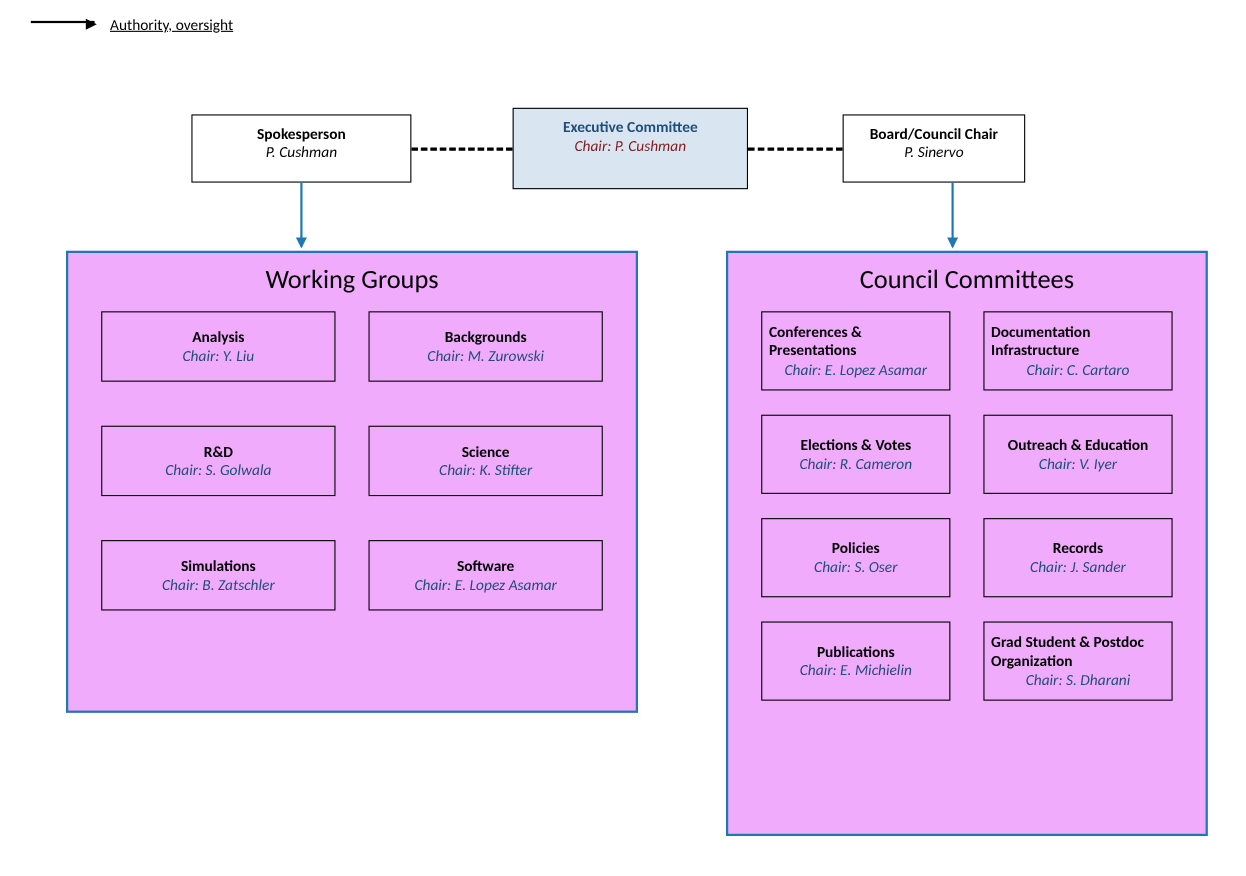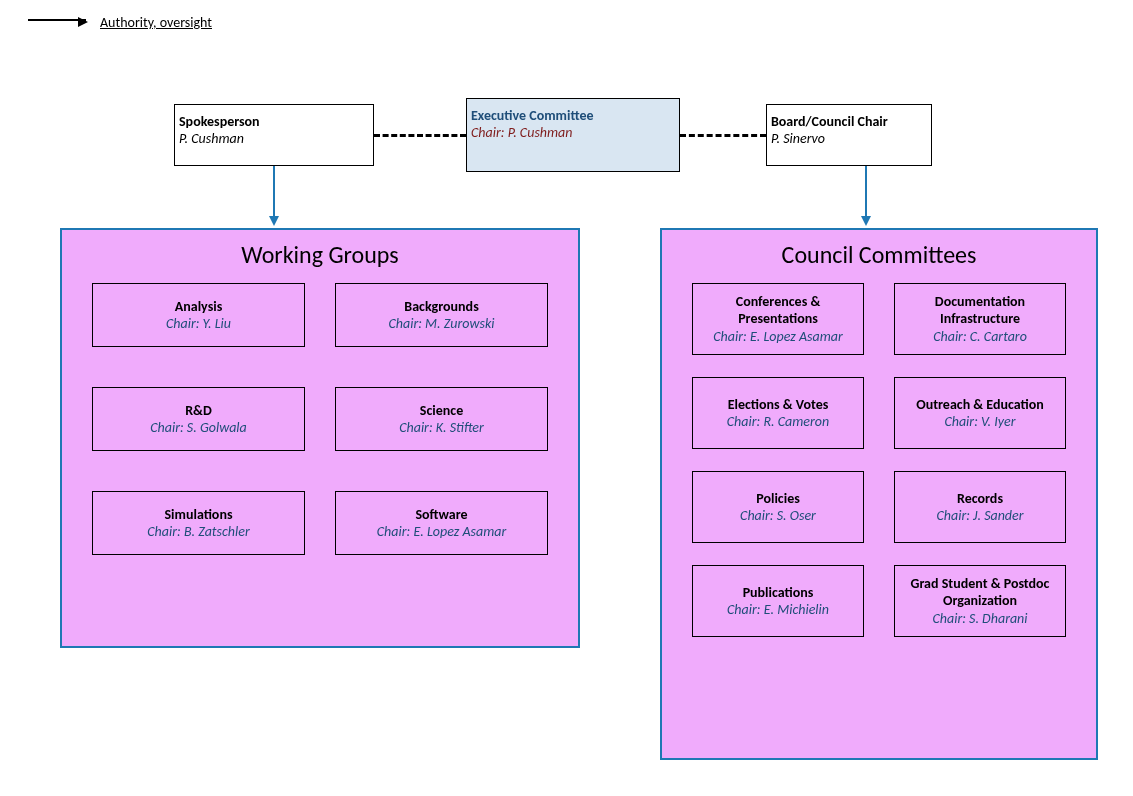--- a/index.html
+++ b/index.html
@@ -43,20 +43,21 @@
     border-bottom: 5px solid transparent;
   }
   .dashed-line {
     border-top: 2px dashed #000;
     margin-top: 5px;
   }
 
   .top-box {
     position: absolute;
     border: 1px solid #000;
+    text-align: center;
     padding: 8px 4px;
     font-size: 14px;
     background: #fff;
   }
   .top-box .title { font-weight: 700; }
   .top-box .sub { font-style: italic; }
 
   #spokesperson { left: 174px; top: 104px; width: 200px; height: 62px; }
   #exec        { left: 466px; top: 98px;  width: 214px; height: 74px; background: #d9e6f2; }
   #exec .title { color: #1f4e79; }
@@ -108,21 +109,20 @@
     padding: 0 30px 24px 30px;
   }
   #wg-group .grid { row-gap: 40px; padding-bottom: 28px; }
   .cell {
     border: 1px solid #000;
     min-height: 64px;
     display: flex;
     flex-direction: column;
     align-items: center;
     justify-content: center;
-    text-align: center;
     padding: 8px 6px;
     font-size: 14px;
     line-height: 1.25;
   }
   .cell .title { font-weight: 700; }
   .cell .sub { font-style: italic; color: #1f4e79; }
   #cc-group .cell { min-height: 72px; }
 </style>
 </head>
 <body>

